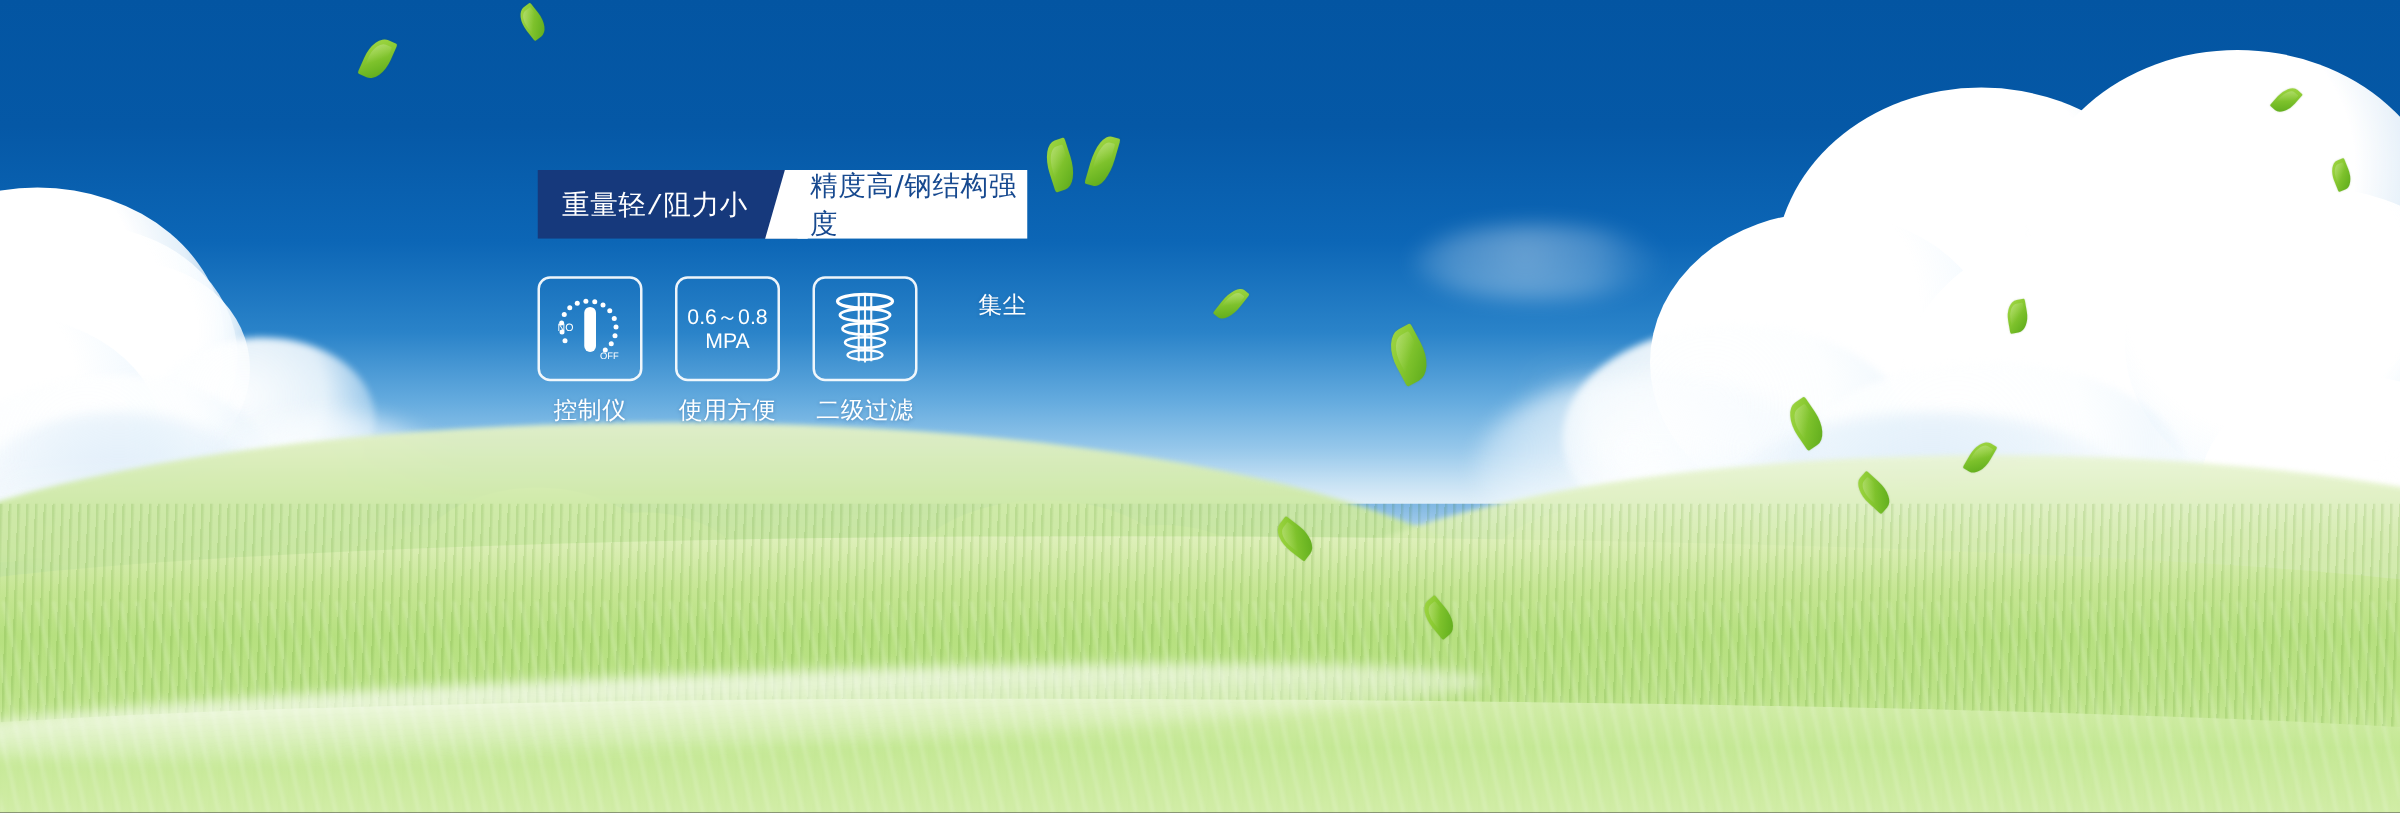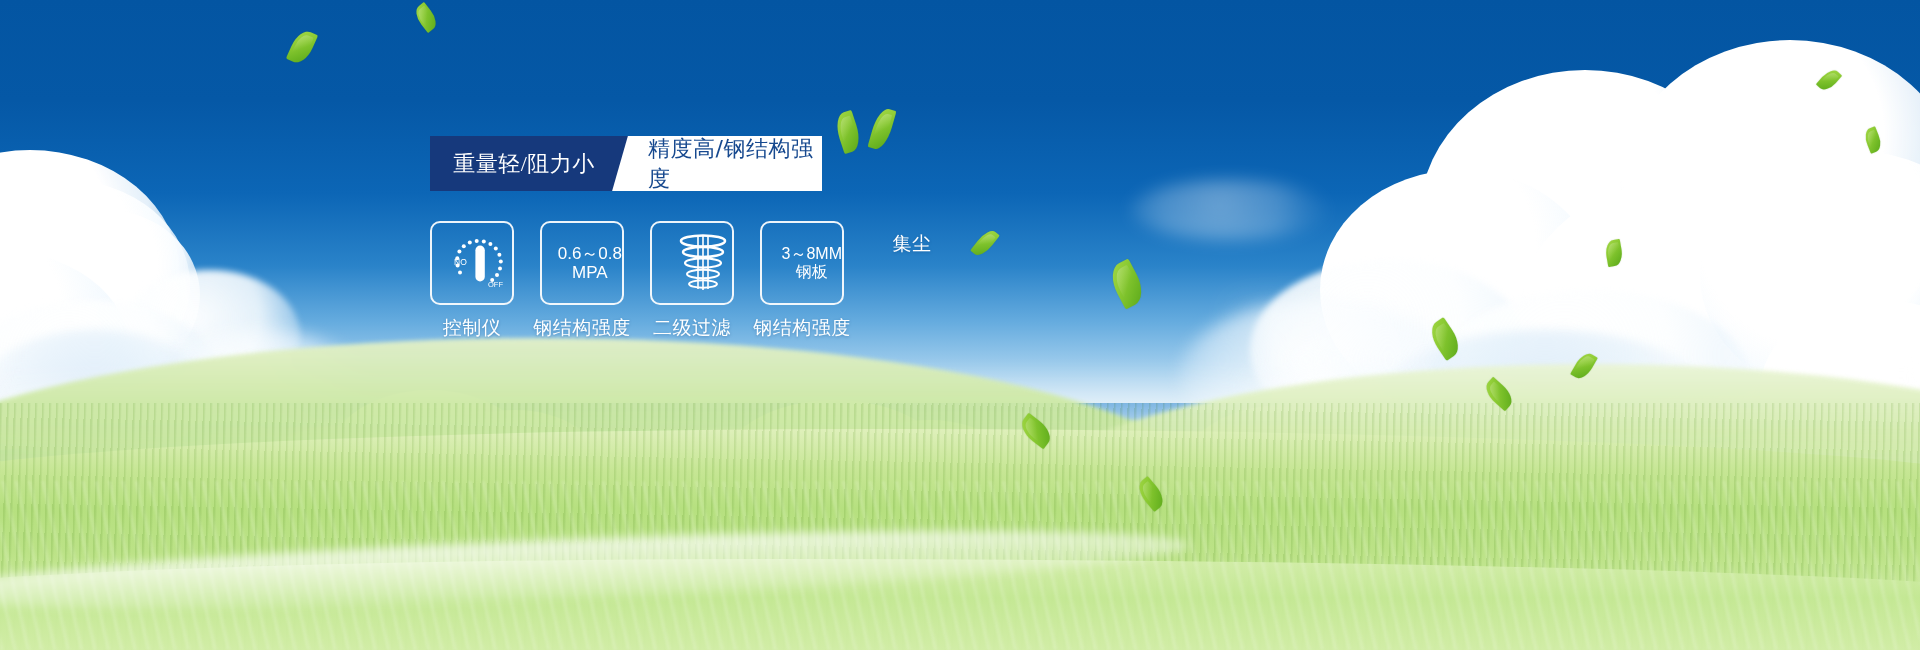--- a/index.html
+++ b/index.html
@@ -63,32 +63,32 @@
     color:#ffffff;font-size:63px;line-height:1;letter-spacing:2px;font-weight:400;
     white-space:nowrap;text-shadow:0 1px 5px rgba(3,62,118,.35);
     font-family:"DejaVu Sans","Liberation Sans",sans-serif;
   }
 
   
   .badge{position:relative;margin-top:24px;height:55px;width:392px;display:flex;align-items:stretch;
     overflow:hidden;}
   .badge-left{position:relative;flex:0 0 208px;background:#16397c;display:flex;align-items:center;
     justify-content:center;padding-right:20px;}
-  .badge-left span{color:#ffffff;font-size:22px;letter-spacing:.5px;font-family:Liberation Serif, serif;}
+  .badge-left span{color:#ffffff;font-size:22px;letter-spacing:.5px;font-family:Liberation Mono, monospace;}
   .badge-right{position:relative;flex:1 1 auto;background:#ffffff;display:flex;align-items:center;
     justify-content:center;padding-left:10px;}
   .badge-right span{color:#17498f;font-size:22px;letter-spacing:.5px;font-family:"DejaVu Sans","Liberation Sans",sans-serif;}
   .badge-split{position:absolute;top:-4px;bottom:-4px;left:190px;width:34px;background:#ffffff;
     transform:skewX(-16deg);}
 
   
   .iconrow{margin-top:30px;display:flex;gap:26px;}
   .iconcell{width:84px;display:flex;flex-direction:column;align-items:center;}
   .iconbox{width:84px;height:84px;border:2px solid rgba(255,255,255,.92);border-radius:10px;
-    display:flex;align-items:center;justify-content:flex-end;position:relative;}
+    display:flex;align-items:center;justify-content:center;position:relative;}
   .iconcap{margin-top:10px;color:#ffffff;font-size:19px;white-space:nowrap;letter-spacing:.5px;
     text-shadow:0 1px 3px rgba(4,60,120,.35);font-family:"DejaVu Sans","Liberation Sans",sans-serif;}
   .boxtext{color:#ffffff;font-size:17px;line-height:1.12;text-align:center;letter-spacing:0px;
     font-family:Liberation Sans, sans-serif;}
   .boxtext.small{font-size:16px;}
 
   svg{display:block;overflow:visible;}
 </style>
 </head>
 <body>
@@ -206,21 +206,21 @@
         <div class="iconcap">控制仪</div>
       </div>
 
       <div class="iconcell">
         <div class="iconbox">
           <div class="boxtext">
             <div>0.6～0.8</div>
             <div>MPA</div>
           </div>
         </div>
-        <div class="iconcap">钢结构强度</div>
+        <div class="iconcap">使用方便</div>
       </div>
 
       <div class="iconcell">
         <div class="iconbox">
           <svg width="58" height="60" viewBox="0 0 58 60">
             <g stroke="#ffffff" fill="none">
               <ellipse cx="29" cy="8" rx="22" ry="5.5" stroke-width="2.6"></ellipse>
               <ellipse cx="29" cy="19" rx="20" ry="5" stroke-width="2.4"></ellipse>
               <ellipse cx="29" cy="30" rx="18" ry="4.6" stroke-width="2.2"></ellipse>
               <ellipse cx="29" cy="41" rx="16" ry="4.2" stroke-width="2.0"></ellipse>
@@ -229,29 +229,20 @@
             <g stroke="#ffffff" stroke-width="1.7" opacity=".95">
               <line x1="24" y1="4" x2="24" y2="56"></line>
               <line x1="29" y1="3" x2="29" y2="57"></line>
               <line x1="34" y1="4" x2="34" y2="56"></line>
             </g>
           </svg>
         </div>
         <div class="iconcap">二级过滤</div>
       </div>
 
-      <div class="iconcell">
-        <div class="iconbox">
-          <div class="boxtext small">
-            <div>3～8MM</div>
-            <div>钢板</div>
-          </div>
-        </div>
-        <div class="iconcap">钢结构强度</div>
-      </div>
 
       <div class="iconcell">
         <div class="iconcap">集尘</div>
       </div>
 
     </div>
   </div>
 </div>
 
 </body></html>

